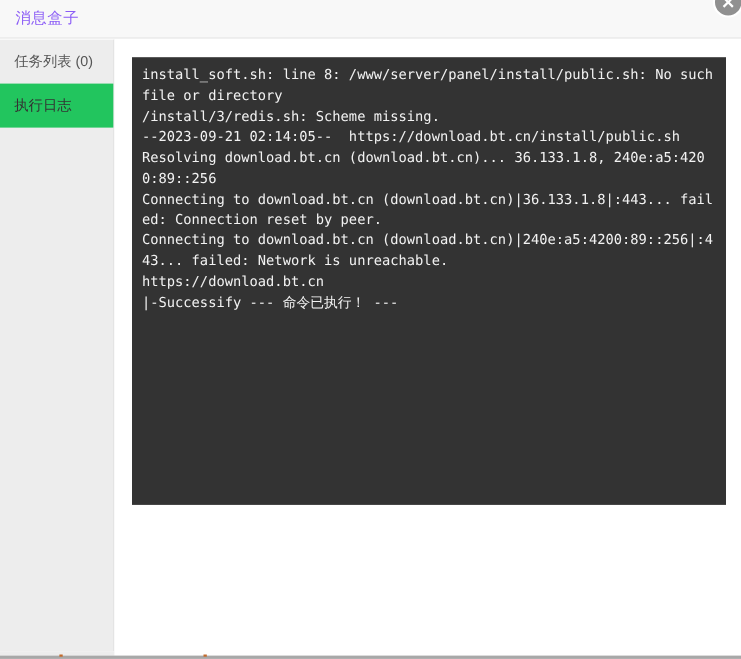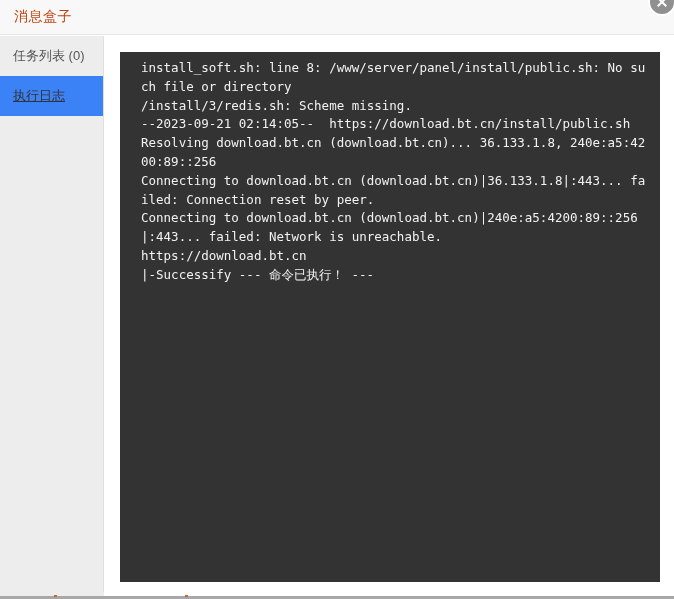--- a/index.html
+++ b/index.html
@@ -32,21 +32,21 @@
     height: 35px;
     background: #f8f8f8;
     border-bottom: 1px solid #e6e6e6;
     box-sizing: border-box;
   }
   #header-title {
     position: absolute;
     left: 14px;
     top: 8px;
     font-size: 14px;
-    color: #c2410c;
+    color: #8b5cf6;
     letter-spacing: 0.5px;
   }
 
   
   #close-btn {
     position: absolute;
     left: 648px;
     top: -12px;
     width: 28px;
     height: 28px;
@@ -94,43 +94,42 @@
     line-height: 40px;
     padding-left: 13px;
     font-size: 13px;
     color: #555555;
     cursor: pointer;
     box-sizing: border-box;
     white-space: nowrap;
     overflow: hidden;
   }
   .side-item.active {
-    background: #3b82f6;
+    background: #22c55e;
     color: #333333;
-    text-decoration: underline;
   }
 
   
   #content {
     position: absolute;
     left: 104px;
     top: 0;
     width: 570px;
     height: 556px;
     background: #ffffff;
   }
   #terminal {
     position: absolute;
     left: 16px;
     top: 16px;
     width: 540px;
-    height: 530px;
+    height: 407px;
     background: #333333;
     box-sizing: border-box;
-    padding: 7px 8px 8px 21px;
+    padding: 7px 8px 8px 9px;
     overflow: hidden;
   }
   #terminal-lines {
     font-family: "DejaVu Sans Mono", "Liberation Mono", monospace;
     font-size: 12.5px;
     line-height: 18.8px;
     color: #f2f2f2;
     white-space: pre-wrap;
     word-break: break-all;
     letter-spacing: 0px;

